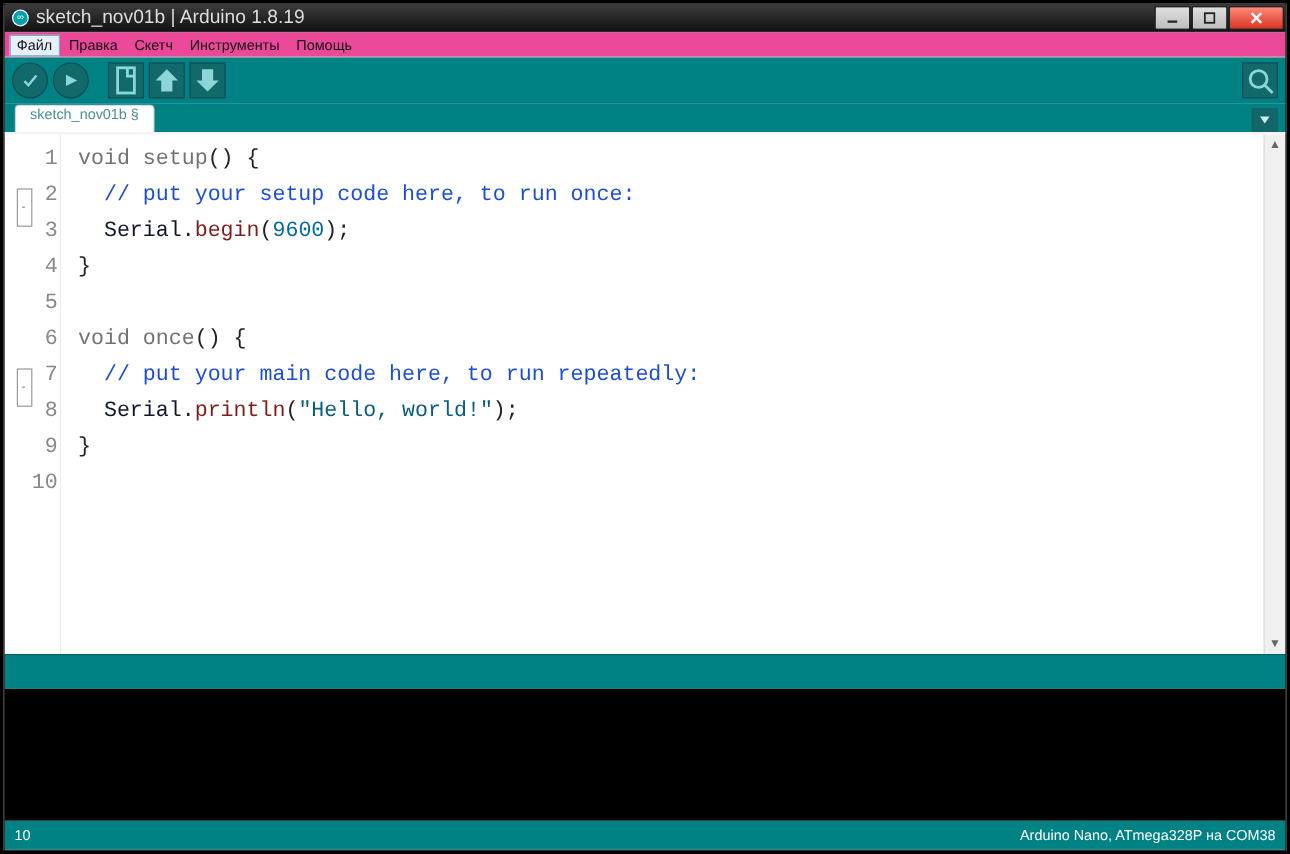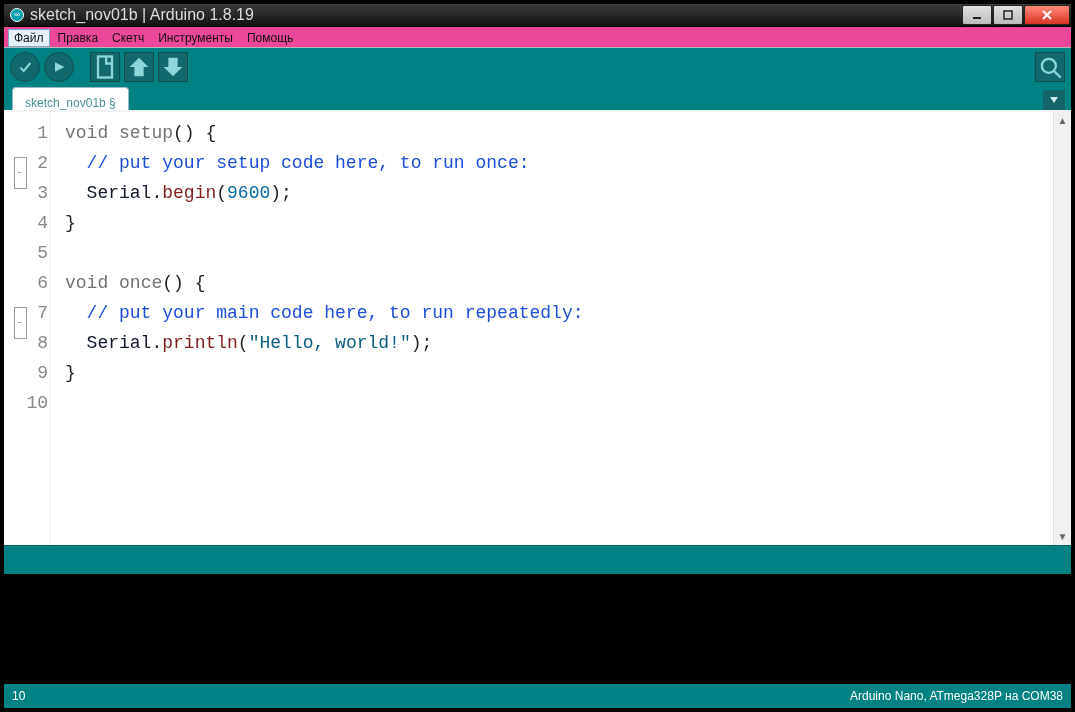--- a/index.html
+++ b/index.html
@@ -14,21 +14,21 @@
 .winbtn.close{background:linear-gradient(#ff8a7a,#d93322);width:44px;color:#fff}
 .menubar{height:20px;background:#ec4899;border-bottom:1px solid #b8b8b8;display:flex;align-items:flex-end;padding:0 4px;gap:2px}
 .menuitem{padding:2px 6px;font-size:12px;color:#111}
 .menuitem.active{border:1px solid #7da8ce;background:#e6f0fa;padding:1px 5px}
 .toolbar{height:38px;background:#008184;display:flex;align-items:center;padding:0 6px;gap:4px}
 .tbtn{width:28px;height:28px;border-radius:50%;background:#12696b;border:1px solid #0d5052;display:flex;align-items:center;justify-content:center;color:#8cd6d8}
 .tbtn svg{width:16px;height:16px}
 .sqbtn{width:28px;height:28px;background:#12696b;border:1px solid #0d5052;display:flex;align-items:center;justify-content:center;color:#8cd6d8}
 .tool-spacer{flex:1}
 .tabbar{height:24px;background:#008184;display:flex;align-items:flex-end;padding-left:8px}
-.tab{background:#fff;height:22px;border-radius:4px 4px 0 0;padding:0 12px;display:flex;align-items:flex-end;font-size:12px;color:#4a8f92;border:1px solid #9bc;border-bottom:none}
+.tab{background:#fff;height:22px;border-radius:4px 4px 0 0;padding:0 12px;display:flex;align-items:flex-start;font-size:12px;color:#4a8f92;border:1px solid #9bc;border-bottom:none}
 .tabbar .drop{margin-left:auto;margin-right:6px;width:22px;height:20px;background:#126668;display:flex;align-items:center;justify-content:center;color:#cfecee}
 .editor{flex:1;display:flex;background:#fff;overflow:hidden;position:relative;border-top:2px solid #f3f3f3}
 .gutter{width:46px;background:#fff;color:#888;font-family:"Consolas","Courier New",monospace;font-size:18px;padding-top:6px;text-align:right}
 .gutter div{height:30px;line-height:30px;padding-right:2px;position:relative}
 .fold{position:absolute;right:-10px;top:9px;width:9px;height:9px;border:1px solid #999;background:#fff;font-size:9px;line-height:8px;text-align:center;color:#666}
 .code{flex:1;font-family:"Consolas","Courier New",monospace;font-size:18px;padding:6px 0 0 14px;color:#222;overflow:auto;border-left:1px solid #eee}
 .code .ln{height:30px;line-height:30px;white-space:pre}
 .kw{color:#737373}.kw2{color:#0f172a;font-weight:normal}.fn{color:#7f1d1d}.cm{color:#1d4ed8}.str{color:#0a5c82}.num{color:#0369a1}
 .scrollbar{width:17px;background:#f0f0f0;border-left:1px solid #ddd;position:relative}
 .scrollbar .up,.scrollbar .down{height:17px;display:flex;align-items:center;justify-content:center;color:#666;font-size:10px}

